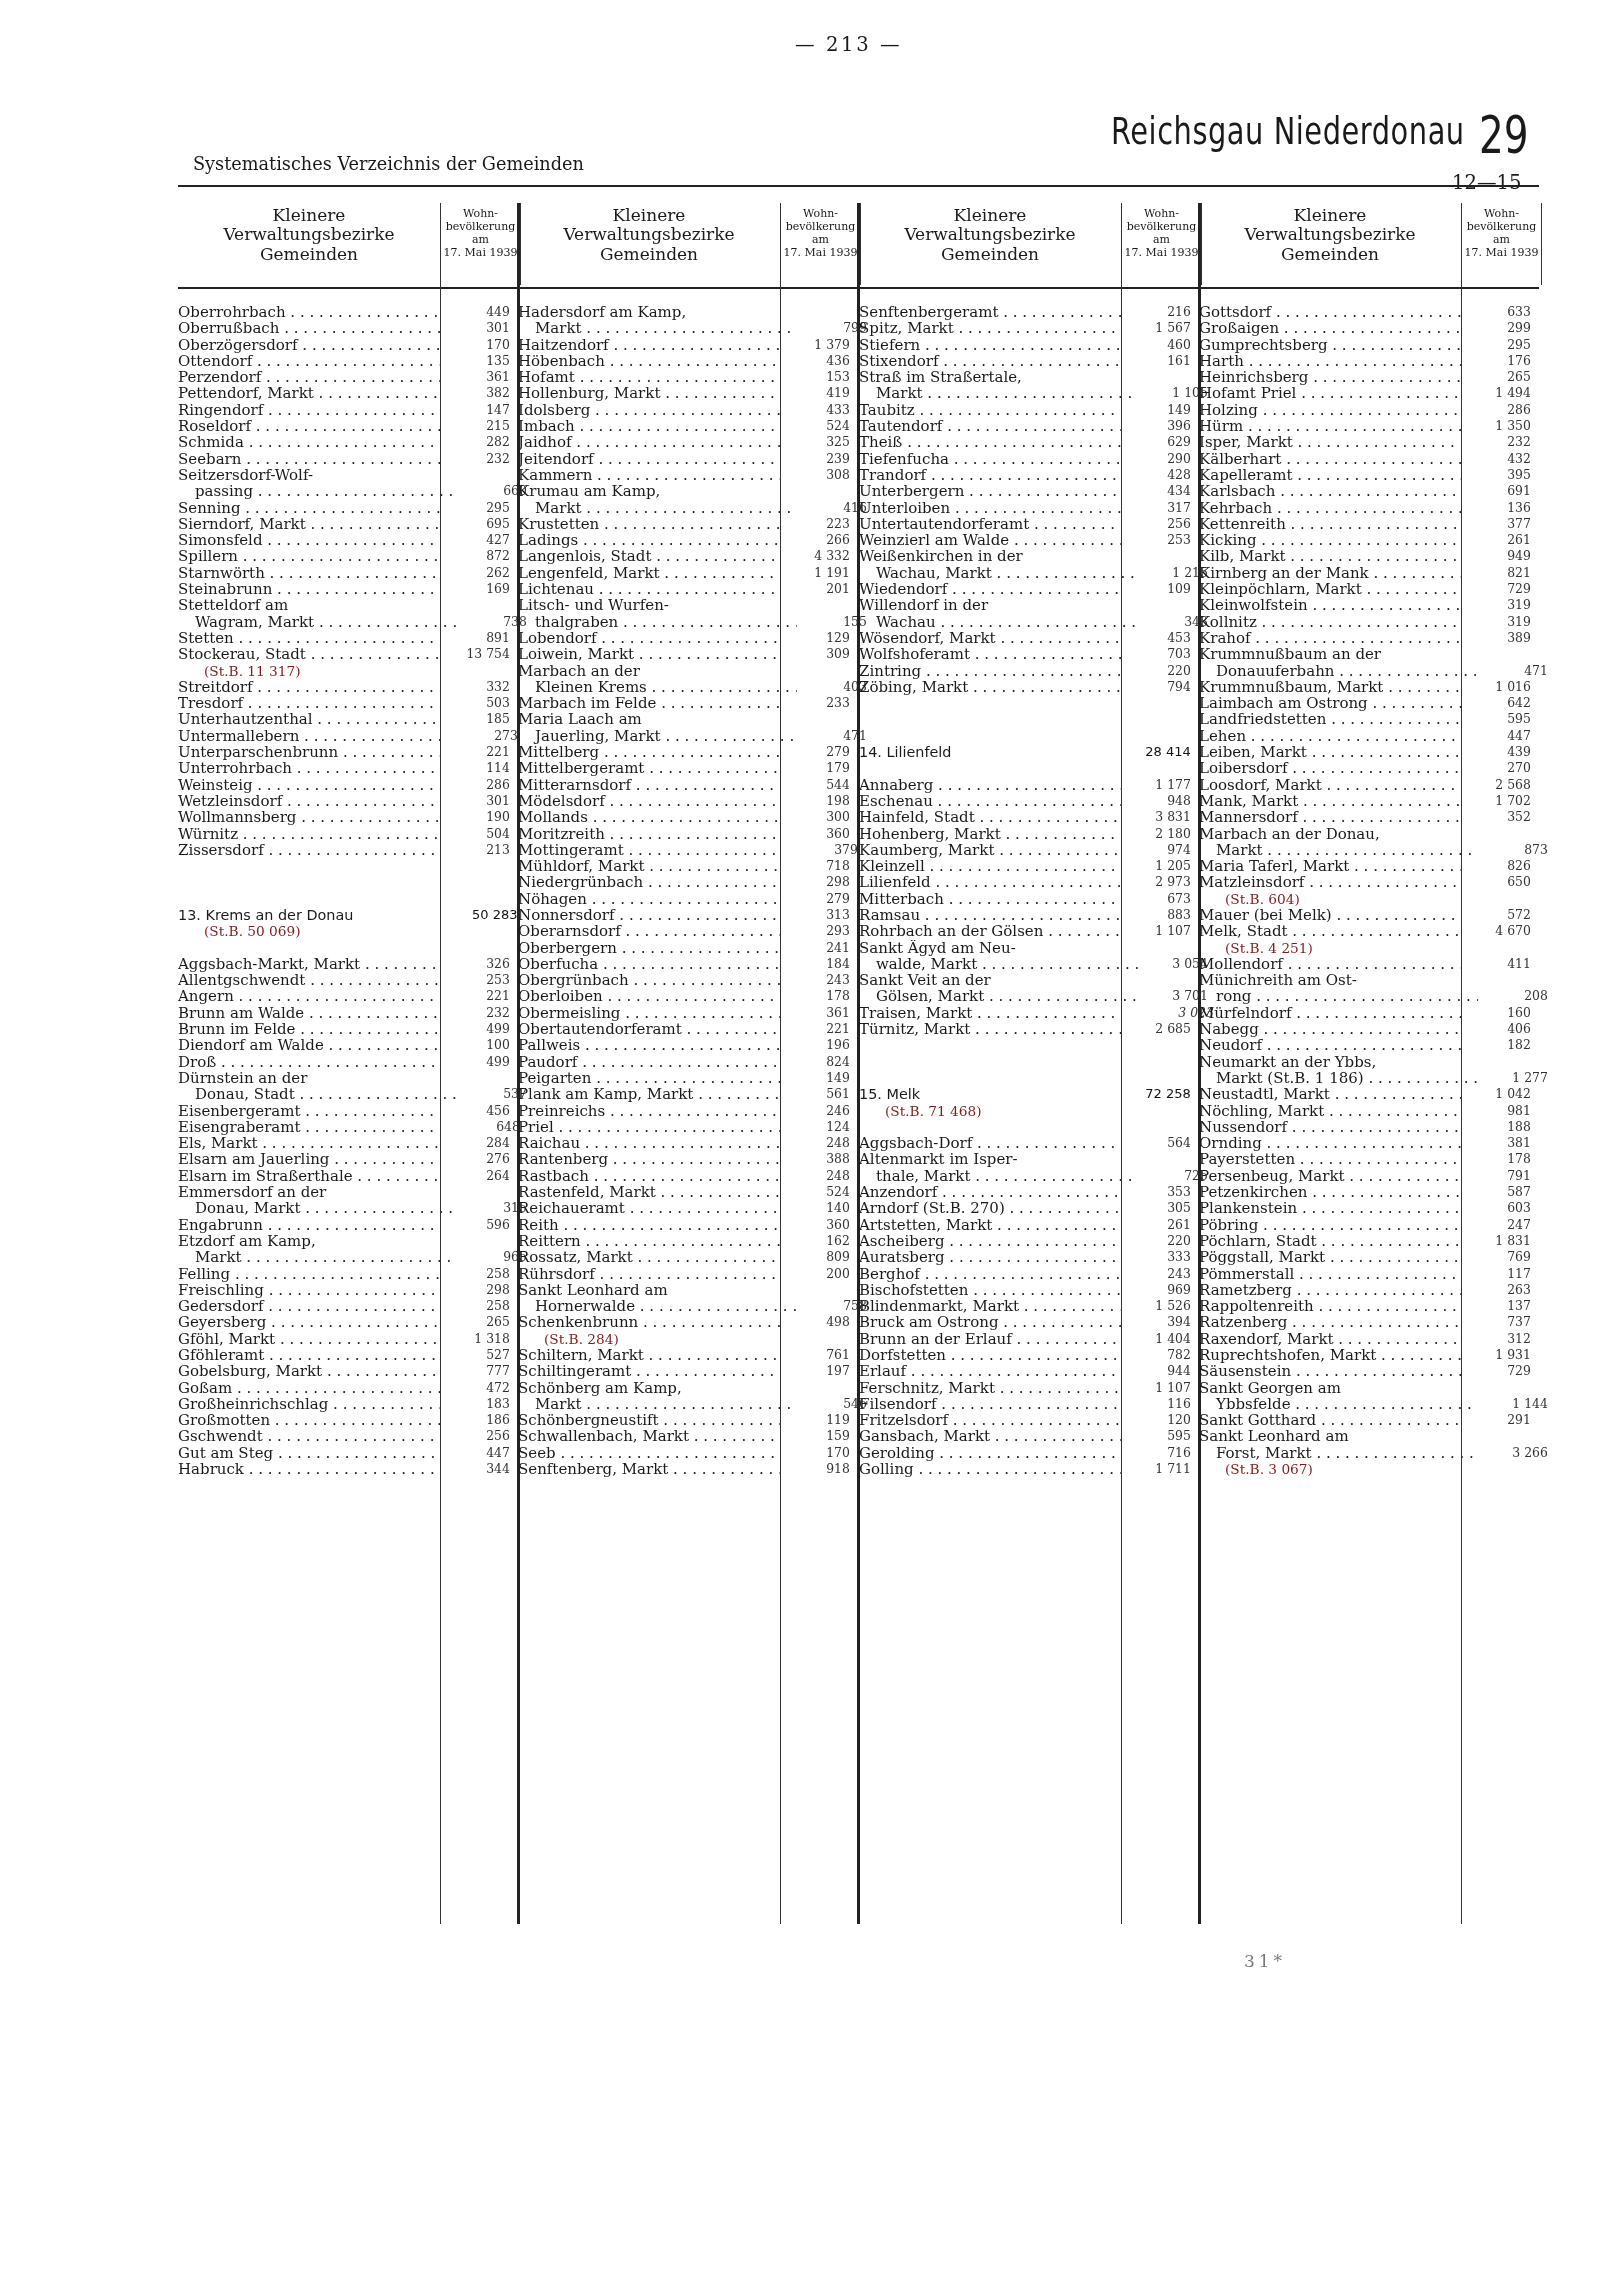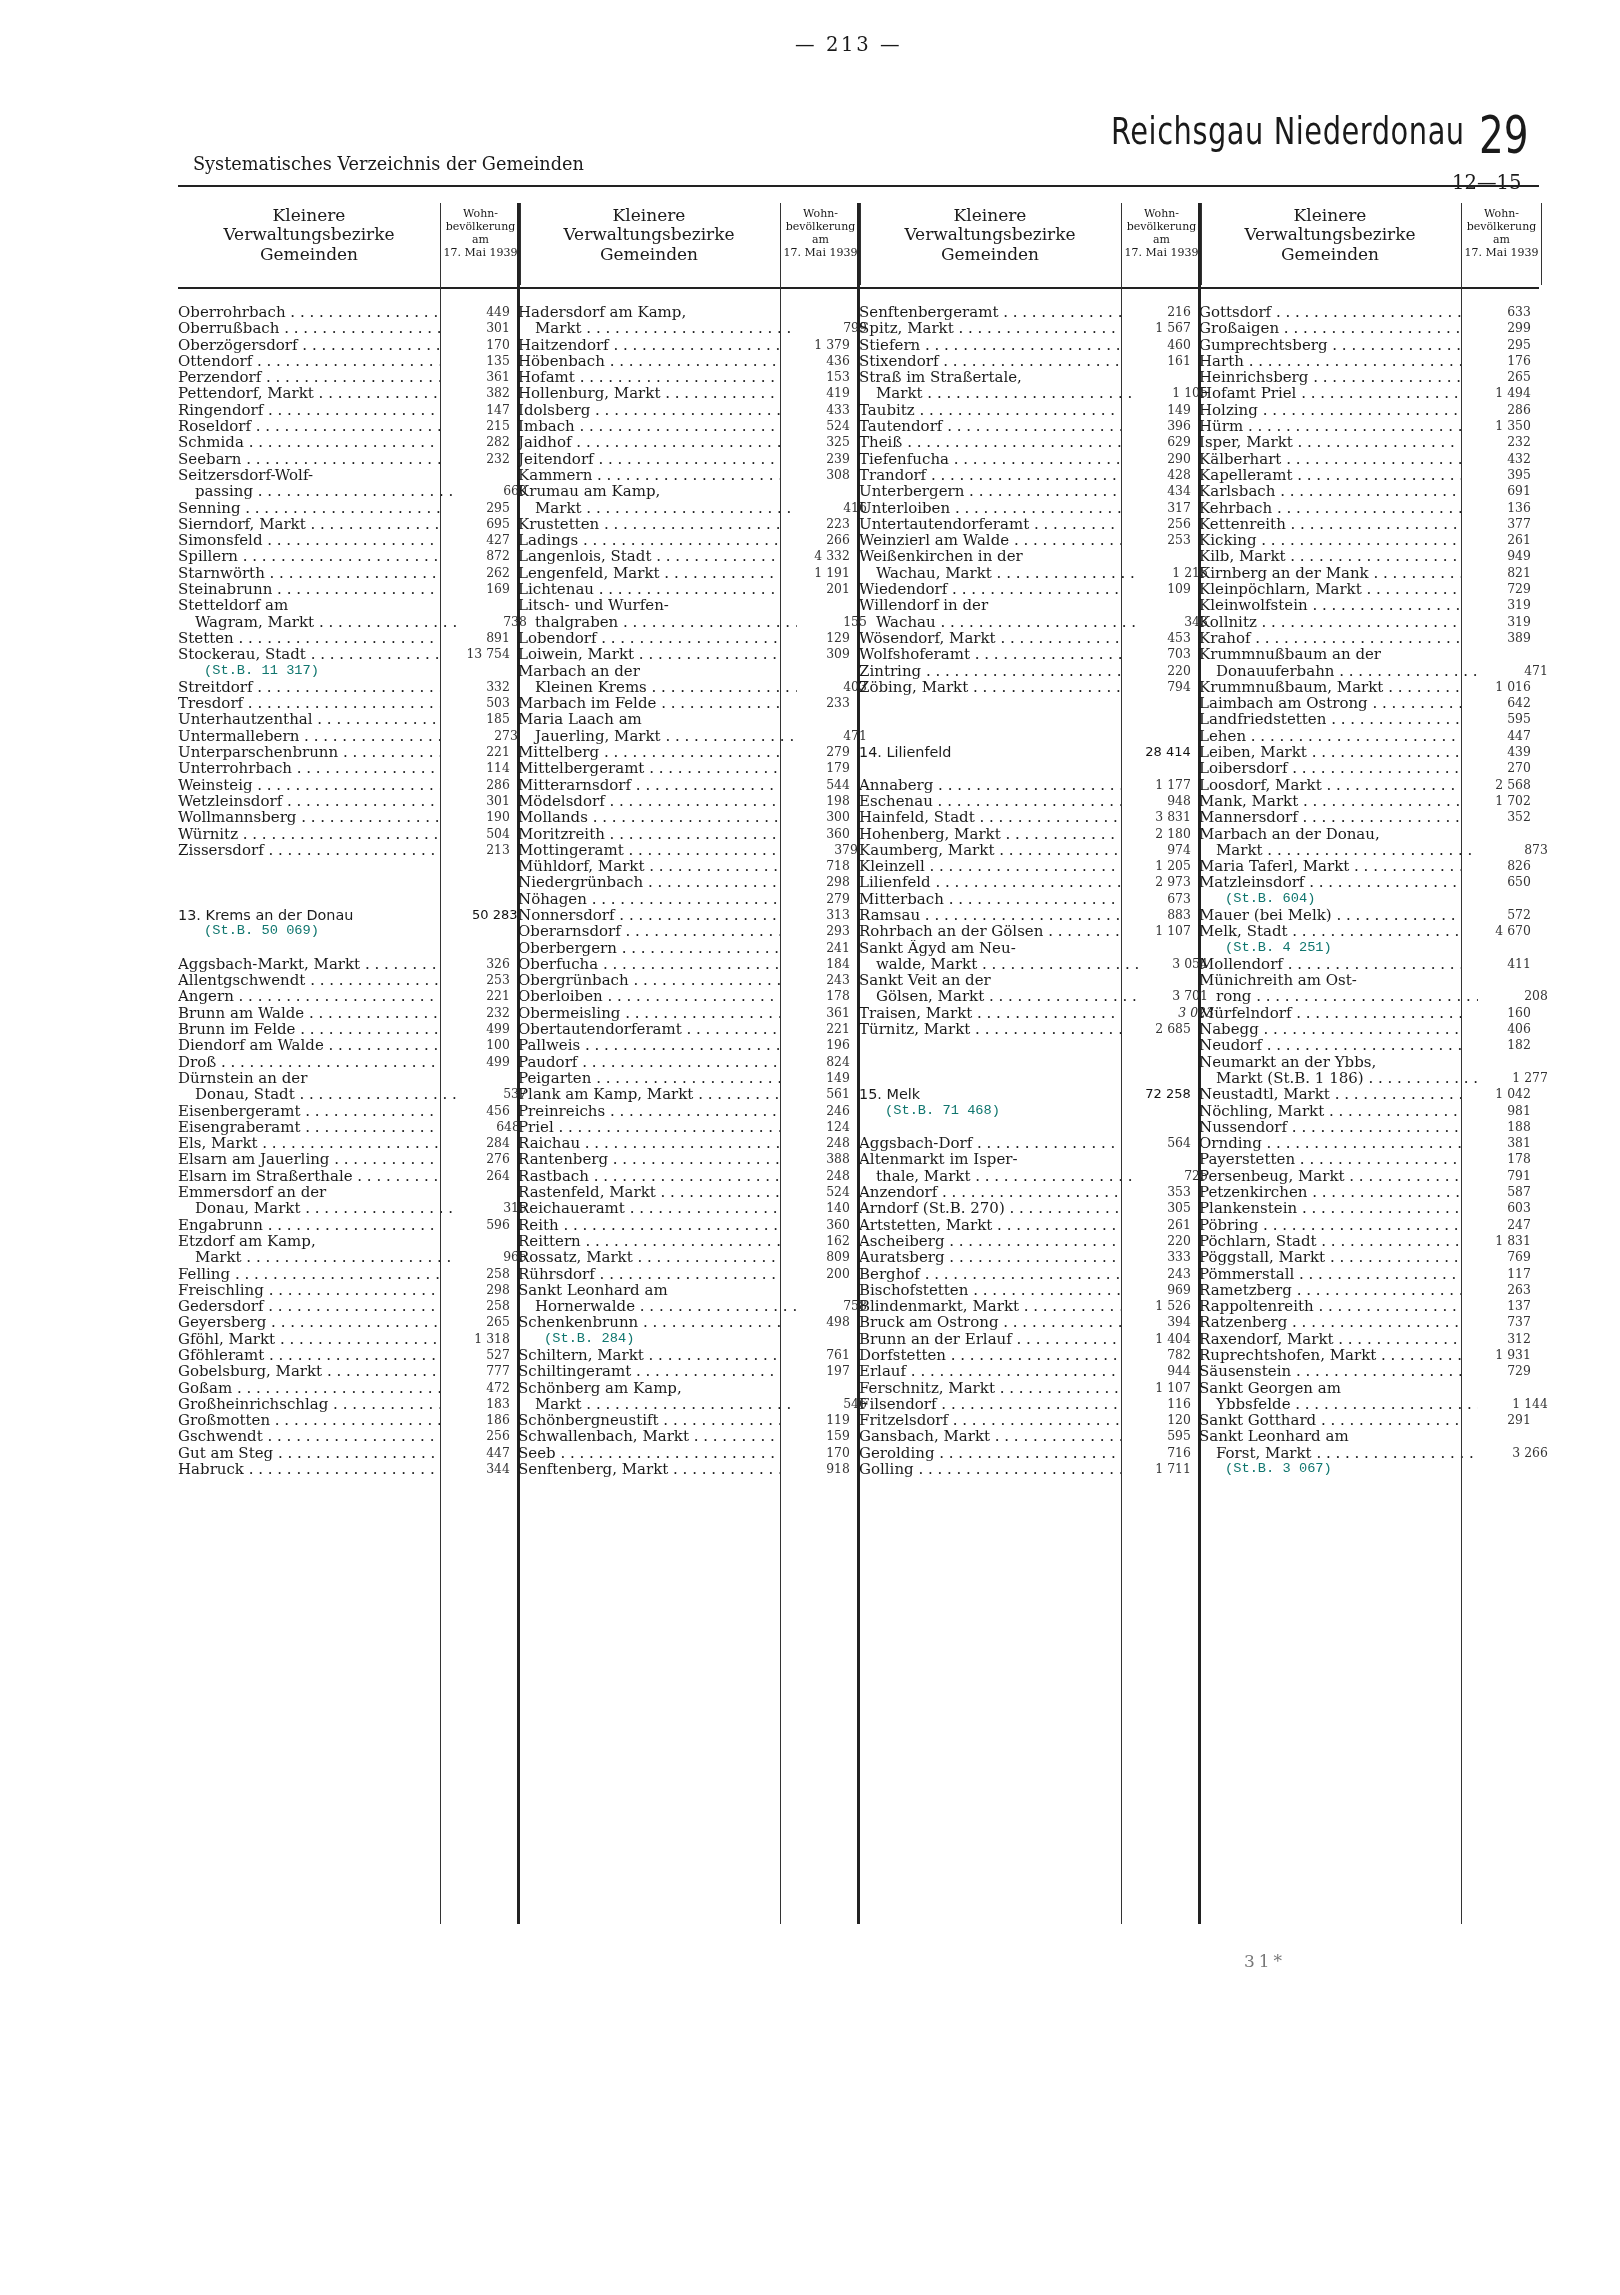--- a/index.html
+++ b/index.html
@@ -16,21 +16,21 @@
   .table { position: absolute; top: 203px; left: 178px; width: 1361px; }
   .hdr { position: absolute; top: 0; height: 82px; display: flex; }
   .hdr .name { text-align: center; font-size: 17px; line-height: 19.6px; padding-top: 2.6px; }
   .hdr .pop { text-align: center; font-size: 11px; line-height: 13px; padding-top: 3.9px; border-left: 1.3px solid #333; border-right: 1.3px solid #333; }
   .col { position: absolute; top: 101px; }
   .col .row { display: flex; height: 16.3px; line-height: 16.3px; font-size: 15px; white-space: nowrap; }
   .col .row .n { overflow: hidden; }
   .col .row .v { text-align: right; font-size: 12.4px; padding-right: 9.2px; box-sizing: border-box; color: #333; }
   .col .row.head .n { font-family: "DejaVu Sans", "Liberation Sans", sans-serif; font-size: 14.4px; }
   .col .row.head .v { font-family: "DejaVu Sans", "Liberation Sans", sans-serif; font-size: 13px; color: #111; }
-  .col .row.sub .n { padding-left: 26px; font-size: 13.7px; color: #0f766e; font-family: Liberation Mono, monospace; }
+  .col .row.sub .n { padding-left: 26px; font-size: 13.7px; color: #7f1d1d; }
   .col .row.indent .n { padding-left: 17px; }
   .vline { position: absolute; top: 0; width: 1.3px; background: #333; }
   .vline.bold { width: 2.6px; background: #222; }
   .footer-mark { position: absolute; top: 1951px; left: 1244px; font-size: 17px; color: #777; letter-spacing: 3.9px; }
 </style>
 </head>
 <body>
 
 <div class="page-number">— 213 —</div>
 <div class="left-header">Systematisches Verzeichnis der Gemeinden</div>

